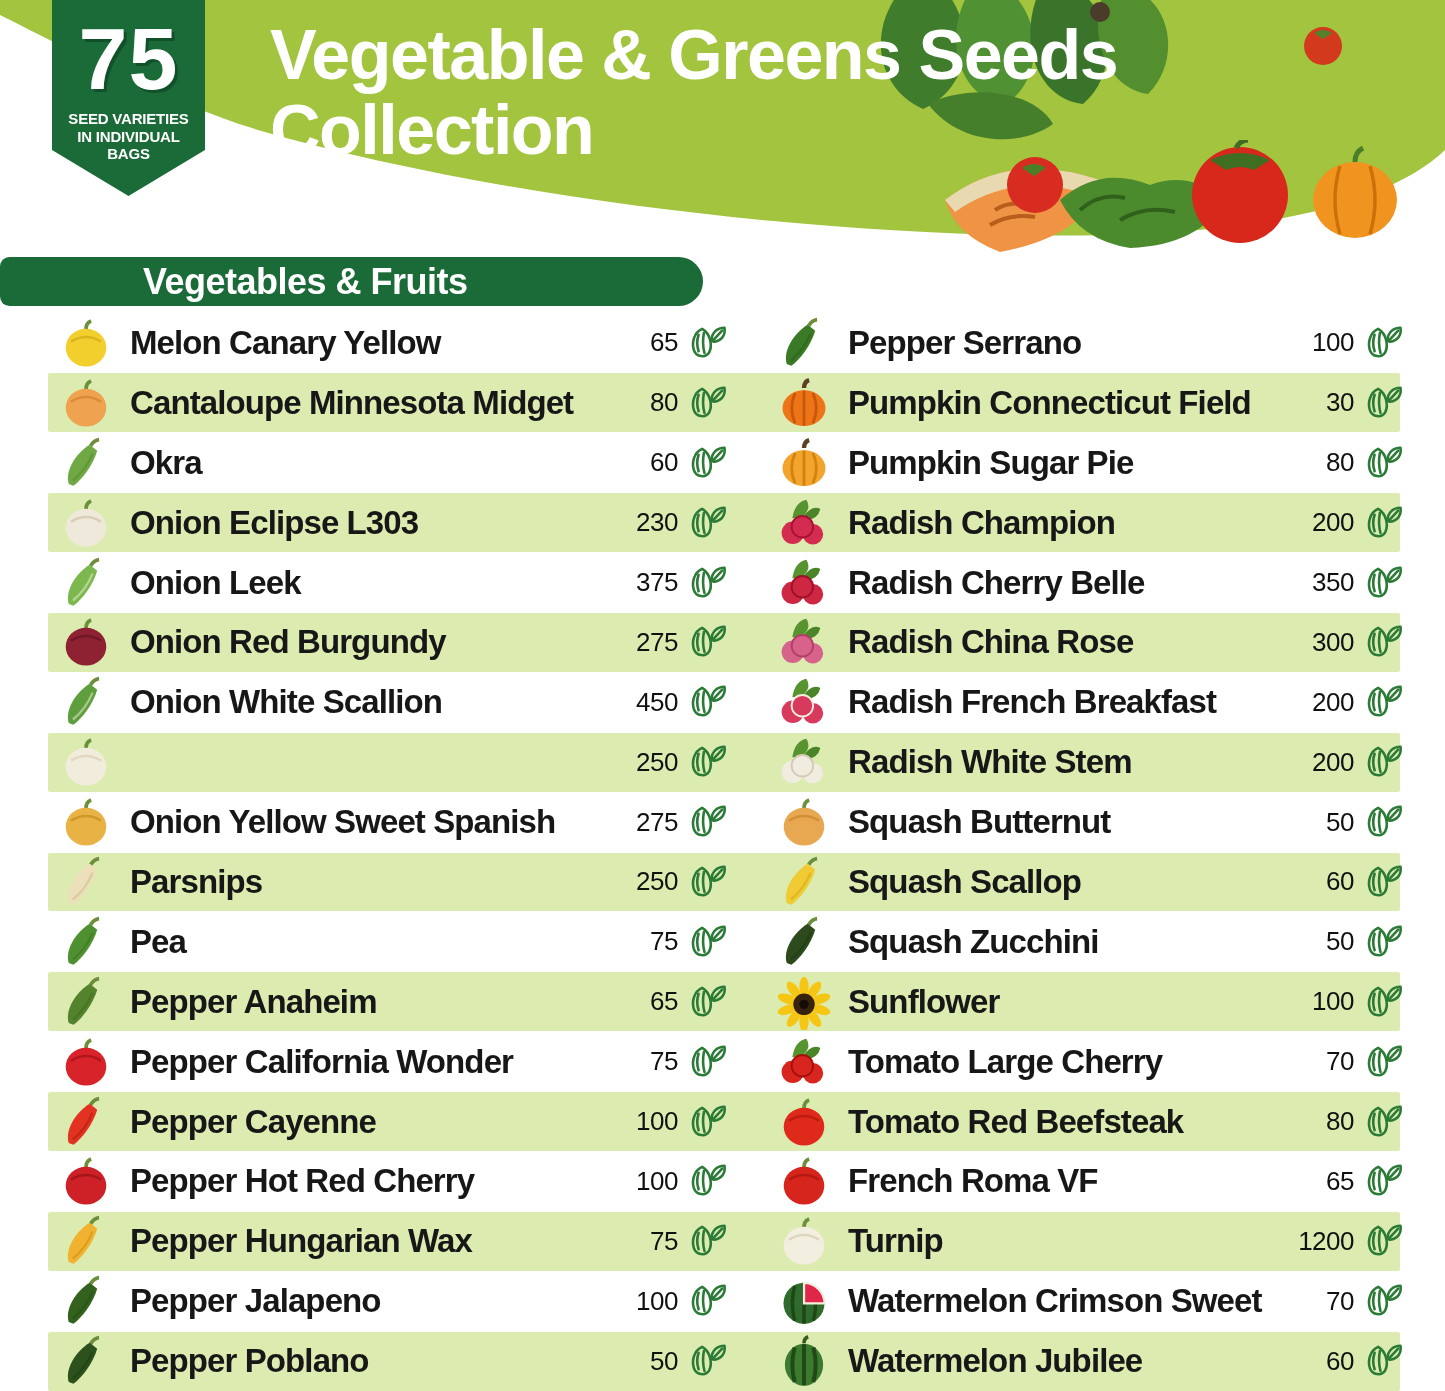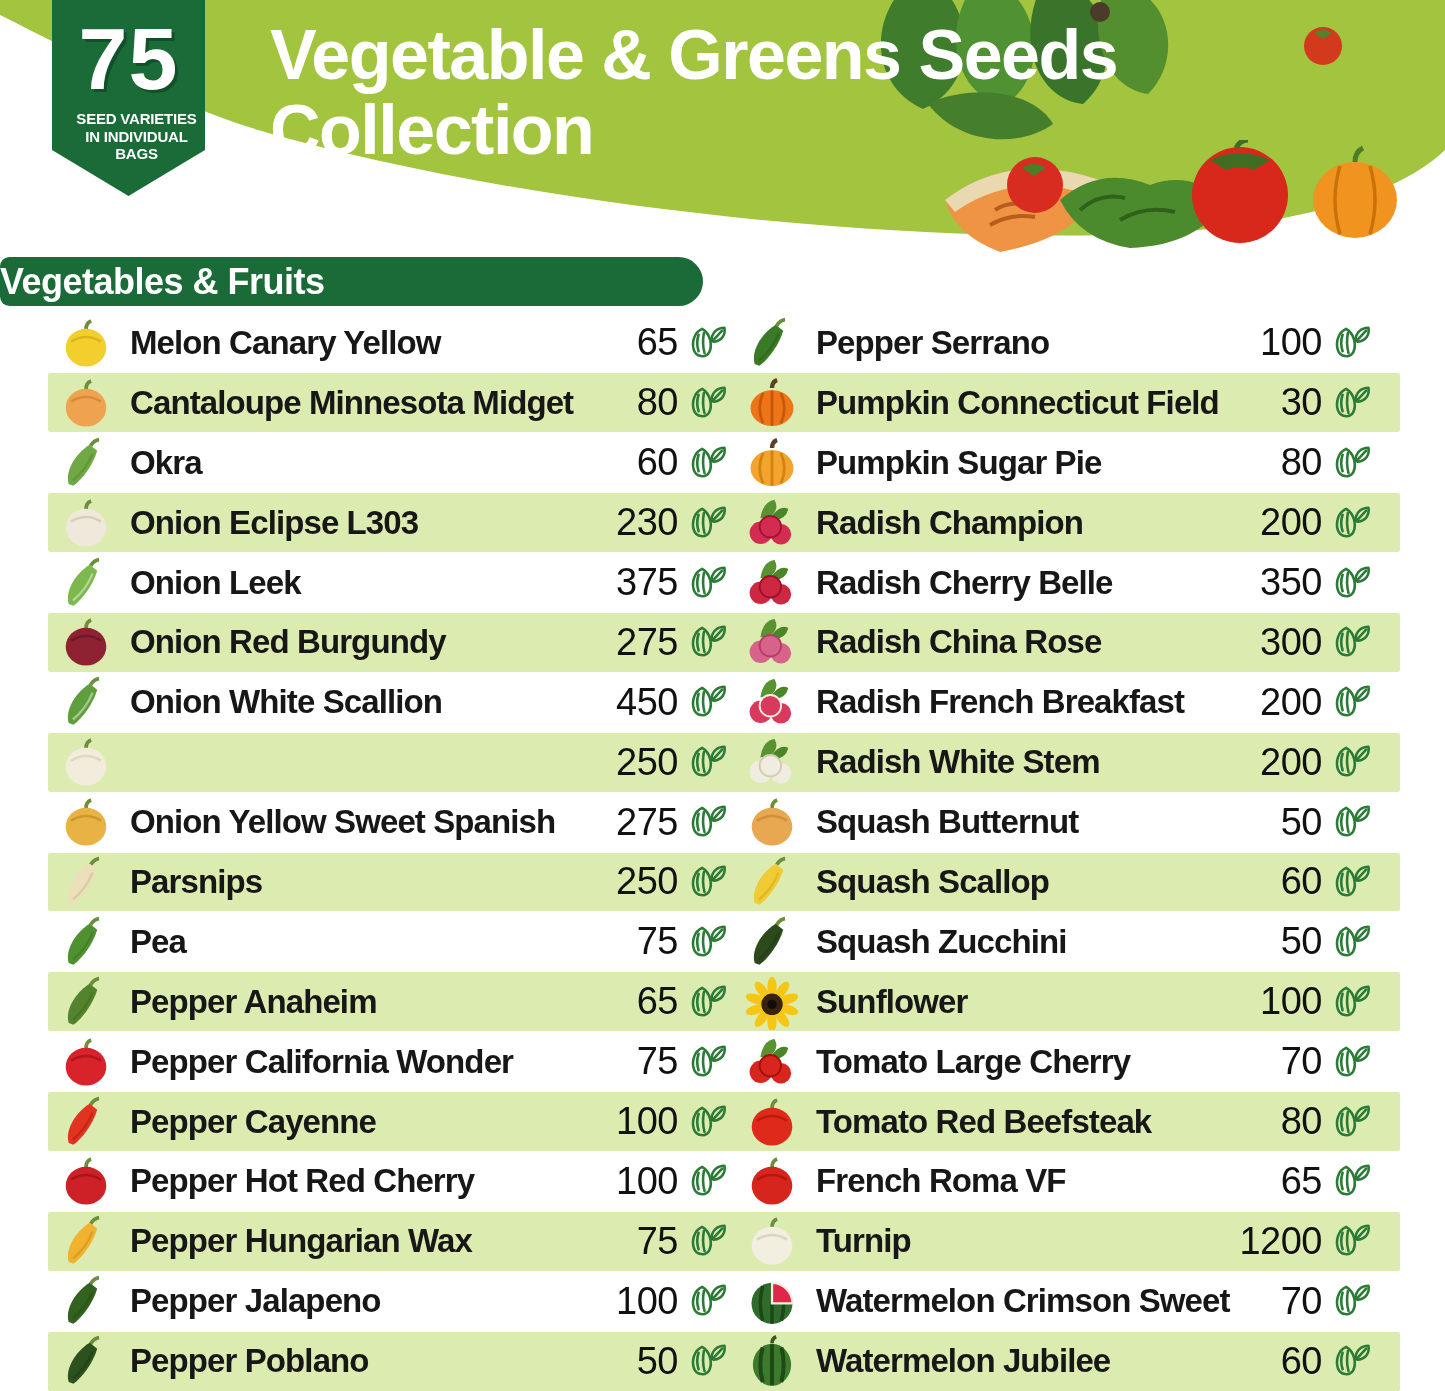--- a/index.html
+++ b/index.html
@@ -14,51 +14,51 @@
   .deco{position:absolute;}
   .badge{position:absolute;left:52px;top:0;width:153px;height:196px;}
   .badge-shape{position:absolute;top:0;left:0;}
   .badge-number{
     position:absolute;top:8px;left:0;width:100%;text-align:center;
     font-size:88px;font-weight:bold;color:#fff;letter-spacing:1px;
     text-shadow:3px 3px 0 rgba(10,60,30,.55);
   }
   .badge-caption{
     position:absolute;top:110px;left:0;width:100%;text-align:center;
-    color:#fff;font-weight:bold;font-size:15px;line-height:17.5px;letter-spacing:-0.2px;padding-left:8px;
+    color:#fff;font-weight:bold;font-size:15px;line-height:17.5px;letter-spacing:-0.2px;
   }
   .title{
     position:absolute;left:270px;top:18px;width:1010px;text-align:left;
     color:#fff;font-weight:bold;font-size:70px;line-height:75px;letter-spacing:-1.5px;
   }
   
   .section{
     position:absolute;left:0;top:257px;width:703px;height:49px;box-sizing:border-box;
     background:var(--dark-green,#1a6b38);border-radius:10px 26px 26px 10px;
-    display:flex;align-items:center;
+    display:flex;align-items:center;padding-left:143px;
   }
   .section-title{color:#fff;font-weight:bold;font-size:36px;letter-spacing:-0.5px;}
   
   .list{position:absolute;top:313px;left:0;width:1445px;}
   .row{position:relative;height:59.9px;text-decoration:underline;}
   .row.alt::before{
     content:'';position:absolute;left:48px;right:45px;top:.5px;bottom:.5px;
     background:var(--band,#dcecb1);border-radius:2px;
   }
   .cell{position:absolute;top:0;height:100%;display:flex;align-items:center;}
   .cell.left{left:58px;width:670px;}
-  .cell.right{left:744px;width:628px;}
+  .cell.right{left:776px;width:628px;}
   .veg{flex:0 0 56px;width:56px;height:56px;position:relative;z-index:1;}
   .veg svg{width:56px;height:56px;display:block;}
   .iname{
     margin-left:16px;font-size:33px;font-weight:700;color:#171717;
     letter-spacing:-0.9px;white-space:nowrap;position:relative;z-index:1;
   }
   .count{
-    margin-left:auto;font-size:38px;font-weight:500;color:#111;
+    margin-left:auto;font-size:26px;font-weight:500;color:#111;
     letter-spacing:-0.5px;position:relative;z-index:1;
   }
   .sicon{flex:0 0 40px;width:40px;height:40px;margin-left:10px;color:var(--icon-green,#2b7a36);position:relative;z-index:1;}
   .sicon svg{width:40px;height:40px;display:block;}
 </style>
 </head>
 <body>
 
 <div class="header">
   <svg class="header-bg" width="1445" height="250" viewBox="0 0 1445 250">

